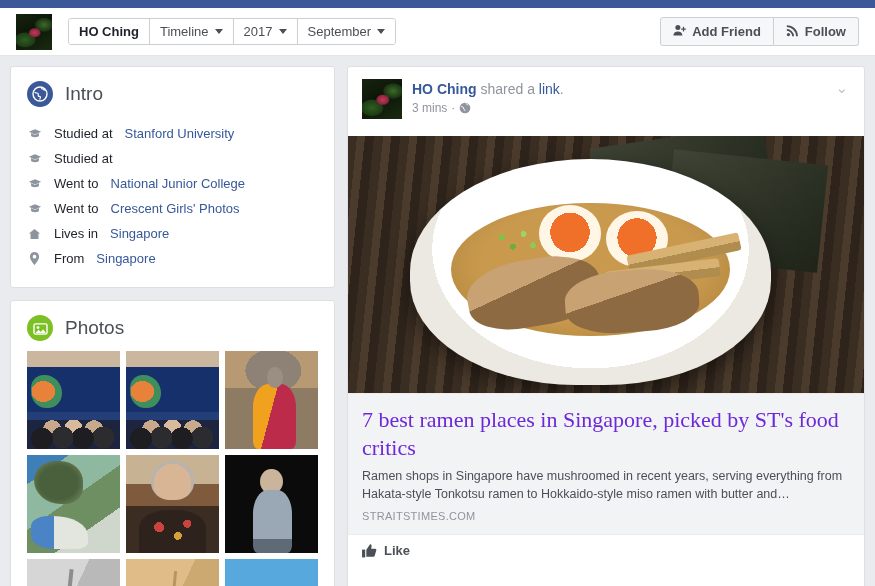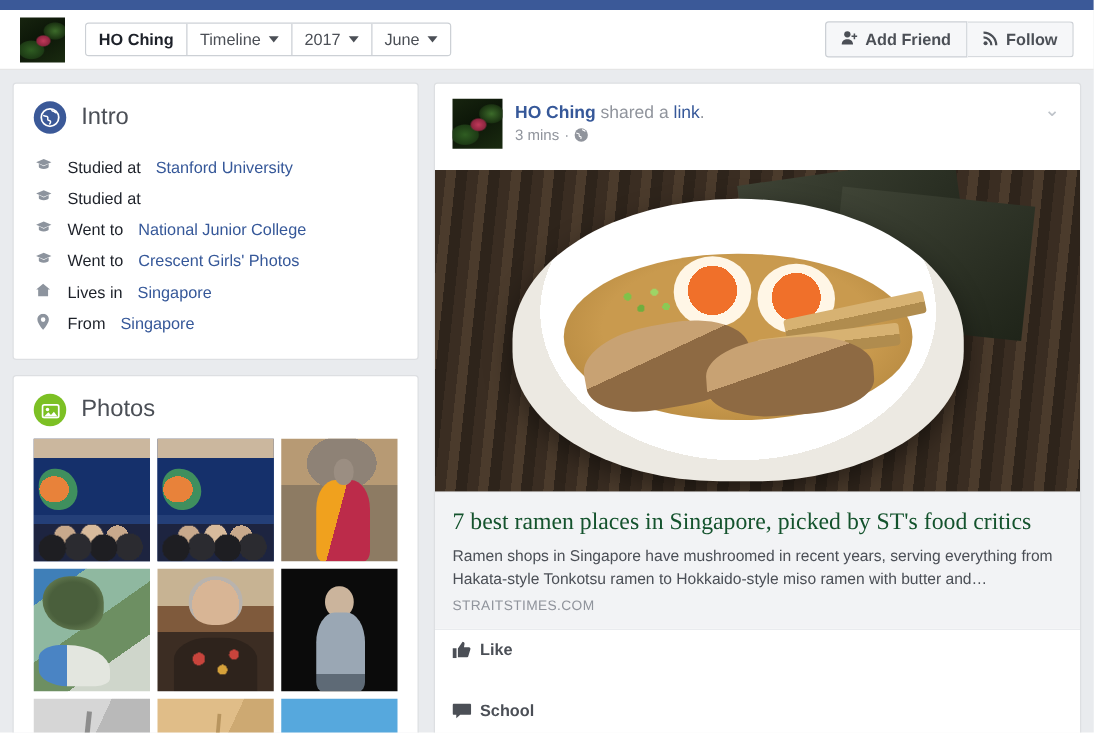--- a/index.html
+++ b/index.html
@@ -67,21 +67,21 @@
   .badge-icon {
     width: 26px; height: 26px; border-radius: 50%; flex: none;
     display: flex; align-items: center; justify-content: center;
     color: #fff; font-size: 14px;
   }
   .badge-blue { background: #3b5998; }
   .badge-green { background: #7cc024; }
   .card-title { font-size: 19px; color: #4b4f56; }
   .intro-list { padding: 4px 16px 16px; }
   .intro-row {
-    display: flex; align-items: flex-start; gap: 12px;
+    display: flex; align-items: center; gap: 12px;
     font-size: 13px; color: #1d2129; padding: 5px 0;
   }
   .intro-row .gi { width: 15px; flex: none; display: flex; justify-content: center; }
   .lnk { color: #365899; cursor: pointer; }
 
   
   .photo-grid {
     display: grid; grid-template-columns: repeat(3, 1fr);
     gap: 6px; padding: 0 16px 16px;
   }
@@ -254,21 +254,21 @@
   .chashu.c1 { left: 23%; top: 48%; width: 26%; height: 26%; transform: rotate(-10deg); }
   .chashu.c2 { left: 42%; top: 52%; width: 26%; height: 24%; transform: rotate(-4deg); }
   .menma {
     position: absolute; background: linear-gradient(to bottom, #d7b272 0 50%, #b08c4e 50% 100%);
     border-radius: 3px;
   }
   .menma.m1 { left: 54%; top: 42%; width: 22%; height: 7%; transform: rotate(-12deg); }
   .menma.m2 { left: 50%; top: 50%; width: 22%; height: 7%; transform: rotate(-7deg); }
   .link-card { border-top: 1px solid #e9ebee; background: #f2f3f5; padding: 12px 14px; }
   .link-title {
-    font-family: "Liberation Serif", serif; font-size: 19px; color: #14532d;
+    font-family: "Liberation Serif", serif; font-size: 22px; color: #6d28d9;
     line-height: 1.25; margin-bottom: 6px; cursor: pointer;
   }
   .link-desc { font-size: 12.5px; color: #4b4f56; line-height: 1.45; }
   .link-domain {
     font-size: 11px; color: #90949c; text-transform: uppercase;
     letter-spacing: .3px; margin-top: 7px;
   }
   .actions {
     display: flex; border-top: 1px solid #e9ebee; padding: 8px 14px;
     gap: 34px; background: #fff; flex-direction: column;
@@ -303,21 +303,21 @@
     </div>
     <div>
       <span>Timeline</span>
       <i class="caret"></i>
     </div>
     <div>
       <span>2017</span>
       <i class="caret"></i>
     </div>
     <div>
-      <span>June</span>
+      <span>September</span>
       <i class="caret"></i>
     </div>
   </div>
 
   <div class="nav-right">
     <div class="btn">
       <svg width="13" height="13" viewBox="0 0 16 16">
         <circle cx="6" cy="4.3" r="3.1" fill="#4b4f56"></circle>
         <path d="M0.4 14.2c0-3.2 2.5-5.1 5.6-5.1s5.6 1.9 5.6 5.1z" fill="#4b4f56"></path>
         <path d="M12.2 3.4h1.5v2.1h2.1V7h-2.1v2.1h-1.5V7h-2.1V5.5h2.1z" fill="#4b4f56"></path>

